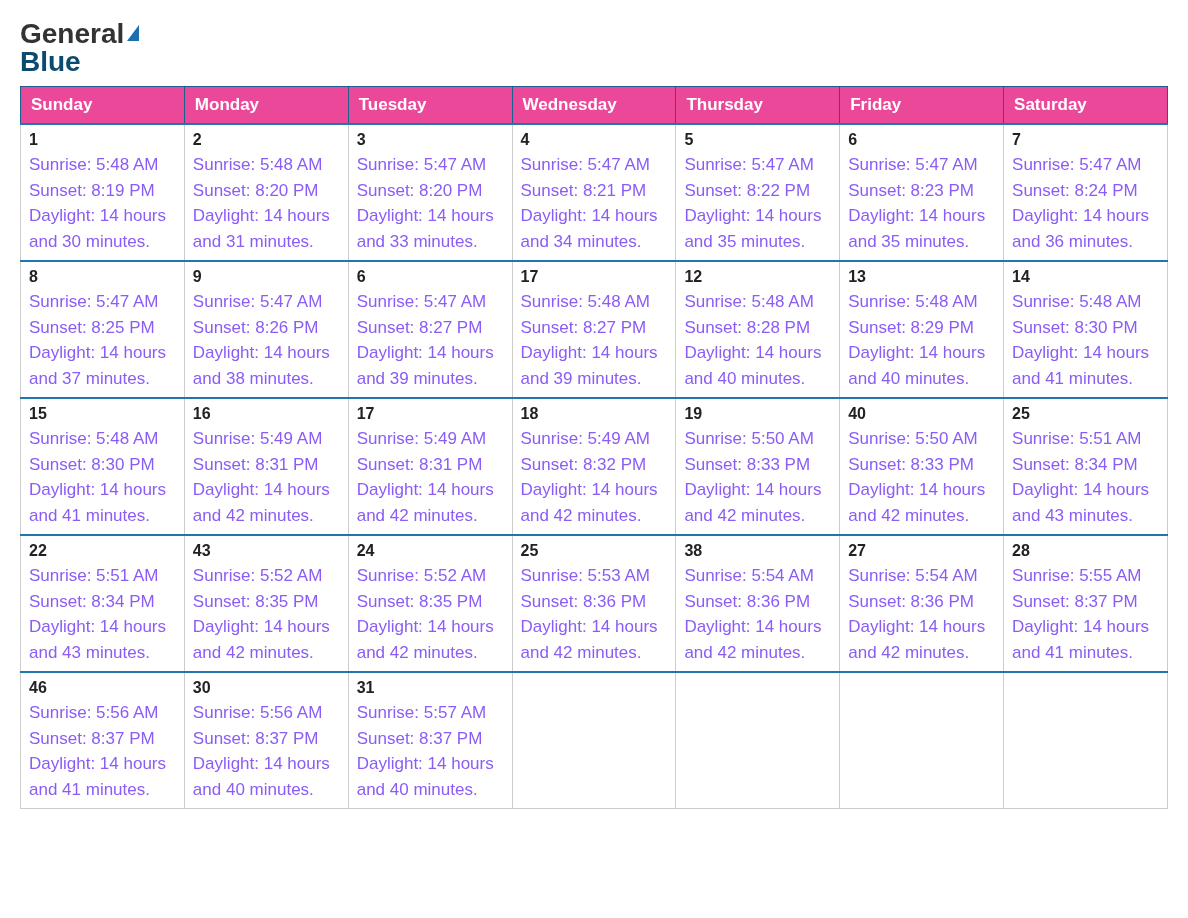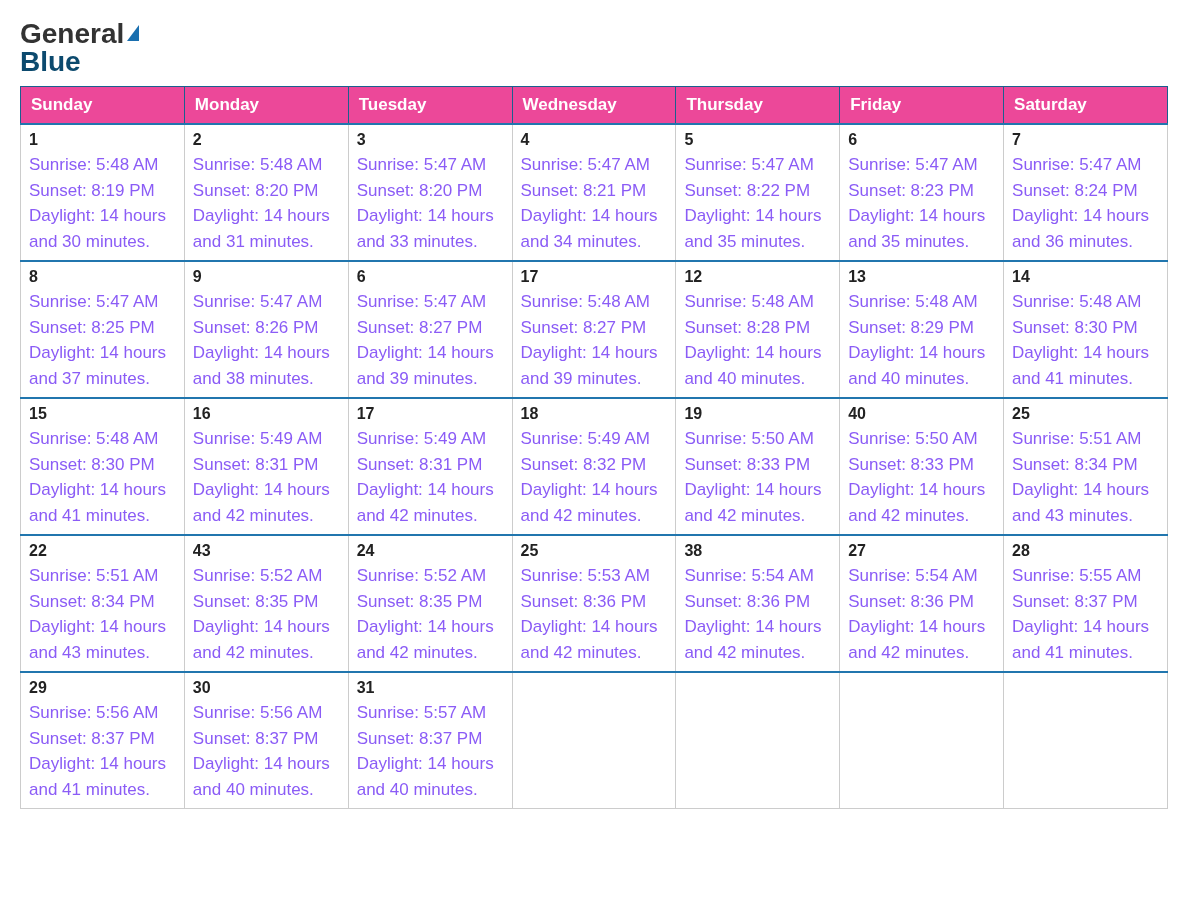--- a/index.html
+++ b/index.html
@@ -301,21 +301,21 @@
       </td>
         <td>
         <span class="day-number">28</span>
         <div class="day-info">
           Sunrise: 5:55 AM<br>Sunset: 8:37 PM<br>Daylight: 14 hours and 41 minutes.
         </div>
       </td>
       </tr>
       <tr>
         <td>
-        <span class="day-number">29</span>
+        <span class="day-number">46</span>
         <div class="day-info">
           Sunrise: 5:56 AM<br>Sunset: 8:37 PM<br>Daylight: 14 hours and 41 minutes.
         </div>
       </td>
         <td>
         <span class="day-number">30</span>
         <div class="day-info">
           Sunrise: 5:56 AM<br>Sunset: 8:37 PM<br>Daylight: 14 hours and 40 minutes.
         </div>
       </td>

